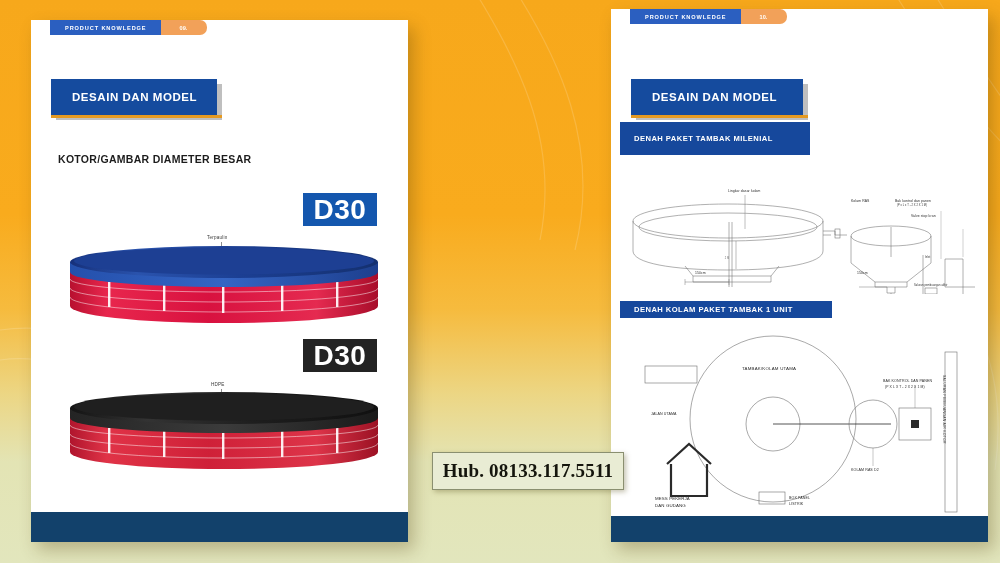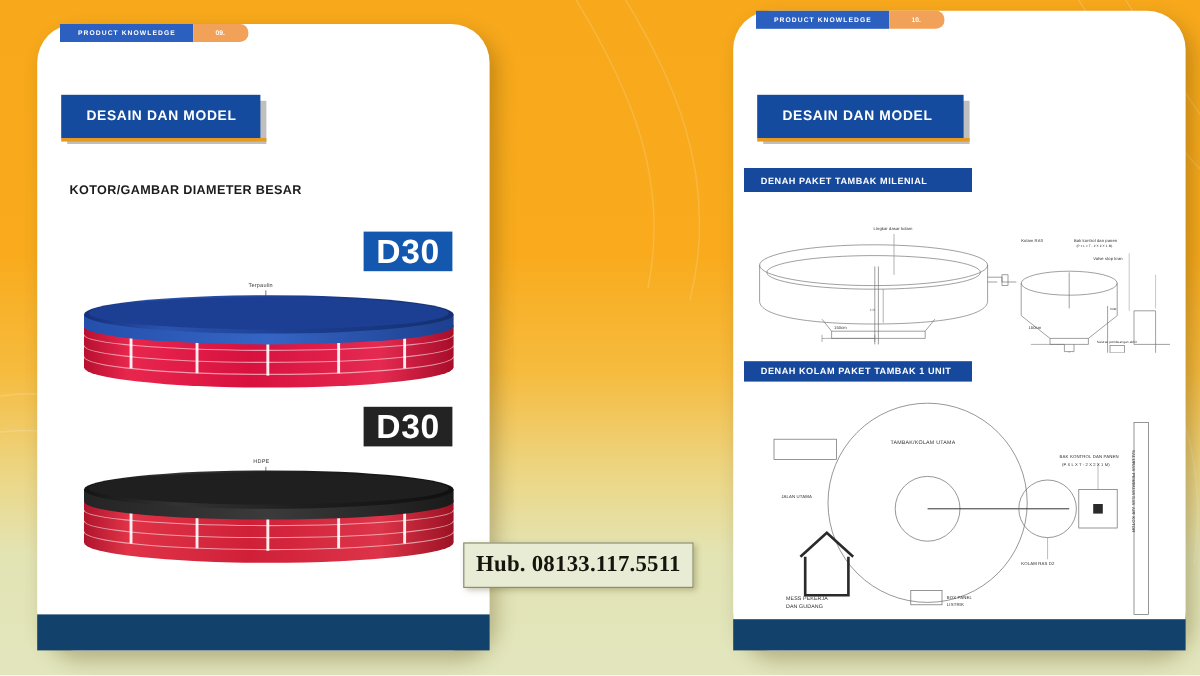--- a/index.html
+++ b/index.html
@@ -21,21 +21,20 @@
     overflow: hidden;
   }
   
   .swirls { position: absolute; inset: 0; pointer-events: none; }
 
   
   .page {
     position: absolute;
     background: #ffffff;
     box-shadow: 6px 8px 16px rgba(80,60,10,0.30);
-    border-radius: 32px;
   }
   #page-left  { left: 31px;  top: 20px; width: 377px; height: 522px; }
   #page-right { left: 611px; top: 9px;  width: 377px; height: 533px; }
 
   
   .tagstrip {
     position: absolute; top: 0; left: 19px;
     display: flex; align-items: stretch; height: 15px;
   }
   .tag-main {
@@ -127,21 +126,21 @@
     left: 0; bottom: 0;
     width: 100%;
     height: 30px;
     background: #12416b;
   }
   #page-right .footer-bar { height: 26px; }
 
   
   #phone-badge {
     position: absolute;
-    left: 386px; top: 452px;
+    left: 432px; top: 452px;
     width: 192px; height: 38px;
     background: #e9ecd4;
     border: 1px solid #8a8f70;
     display: flex; align-items: center; justify-content: center;
     font-family: "Liberation Serif", serif;
     font-size: 19px;
     font-weight: bold;
     color: #15150d;
     letter-spacing: 0.2px;
     box-shadow: 2px 2px 5px rgba(90,80,30,0.35);
@@ -300,21 +299,21 @@
   <div class="page" id="page-right">
 
     <div class="tagstrip">
       <div class="tag-main">PRODUCT KNOWLEDGE</div>
       <div class="tag-num">10.</div>
     </div>
 
     <div class="title-plate" style="left:20px; top:70px; width:172px; height:36px;">DESAIN DAN MODEL</div>
     <div class="title-underline" style="left:20px; top:106px; width:177px;"></div>
 
-    <div class="sub-bar" style="left:9px; top:131px; width:190px; height:20px;">DENAH PAKET TAMBAK MILENIAL</div>
+    <div class="sub-bar" style="left:9px; top:113px; width:190px; height:33px;">DENAH PAKET TAMBAK MILENIAL</div>
 
     <svg style="position:absolute; left:12px; top:160px;" width="358" height="125" viewBox="0 0 358 125">
       <g fill="none" stroke="#6e6e6e" stroke-width="0.55">
 
         <ellipse cx="105" cy="52" rx="95" ry="17"></ellipse>
         <path d="M 10 52 L 10 82 C 10 94, 48 101, 105 101 C 162 101, 200 94, 200 82 L 200 52"></path>
         <ellipse cx="105" cy="58" rx="89" ry="14"></ellipse>
 
         <path d="M 62 97 L 70 107 L 148 107 L 156 97"></path>
         <path d="M 70 107 L 70 113 L 148 113 L 148 107"></path>
@@ -361,21 +360,21 @@
     <div class="dlabel" style="left:117px; top:180px;">Lingkar dasar kolam</div>
     <div class="dlabel" style="left:240px; top:190px;">Kolam RAS</div>
     <div class="dlabel" style="left:284px; top:190px;">Bak kontrol dan panen</div>
     <div class="dlabel" style="left:286px; top:195px; font-size:2.6px;">(P x L x T - 2 X 2 X 1 M)</div>
     <div class="dlabel" style="left:300px; top:205px;">Valve stop kran</div>
     <div class="dlabel" style="left:84px; top:262px;">150cm</div>
     <div class="dlabel" style="left:246px; top:262px;">150cm</div>
     <div class="dlabel" style="left:303px; top:275px; font-size:2.6px;">Saluran pembuangan akhir</div>
     <div class="dlabel" style="left:314px; top:247px; font-size:2.6px;">Inlet</div>
 
-    <div class="sub-bar" style="left:9px; top:292px; width:190px; height:17px;">DENAH KOLAM PAKET TAMBAK 1 UNIT</div>
+    <div class="sub-bar" style="left:9px; top:292px; width:212px; height:17px;">DENAH KOLAM PAKET TAMBAK 1 UNIT</div>
 
     <svg style="position:absolute; left:12px; top:315px;" width="358" height="195" viewBox="0 0 358 195">
       <g fill="none" stroke="#6e6e6e" stroke-width="0.6">
 
         <circle cx="150" cy="95" r="83"></circle>
 
         <circle cx="150" cy="100" r="27"></circle>
 
         <path d="M 150 100 L 268 100" stroke="#2a2a2a" stroke-width="0.8"></path>
 

